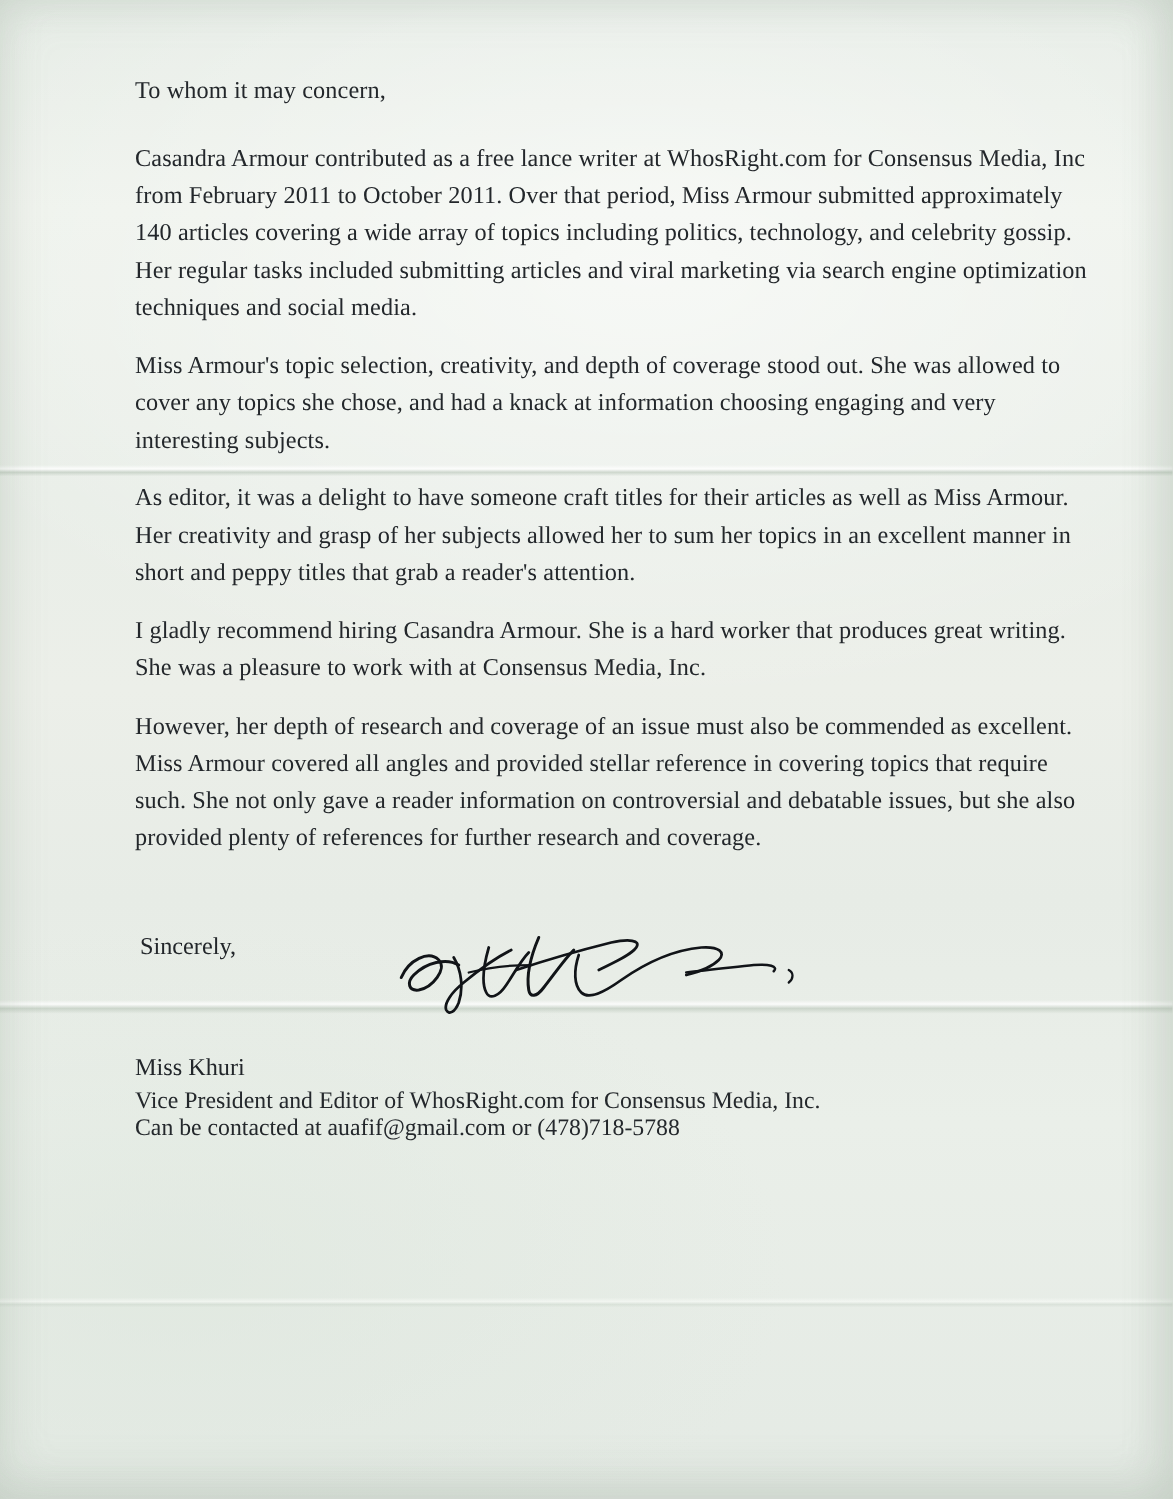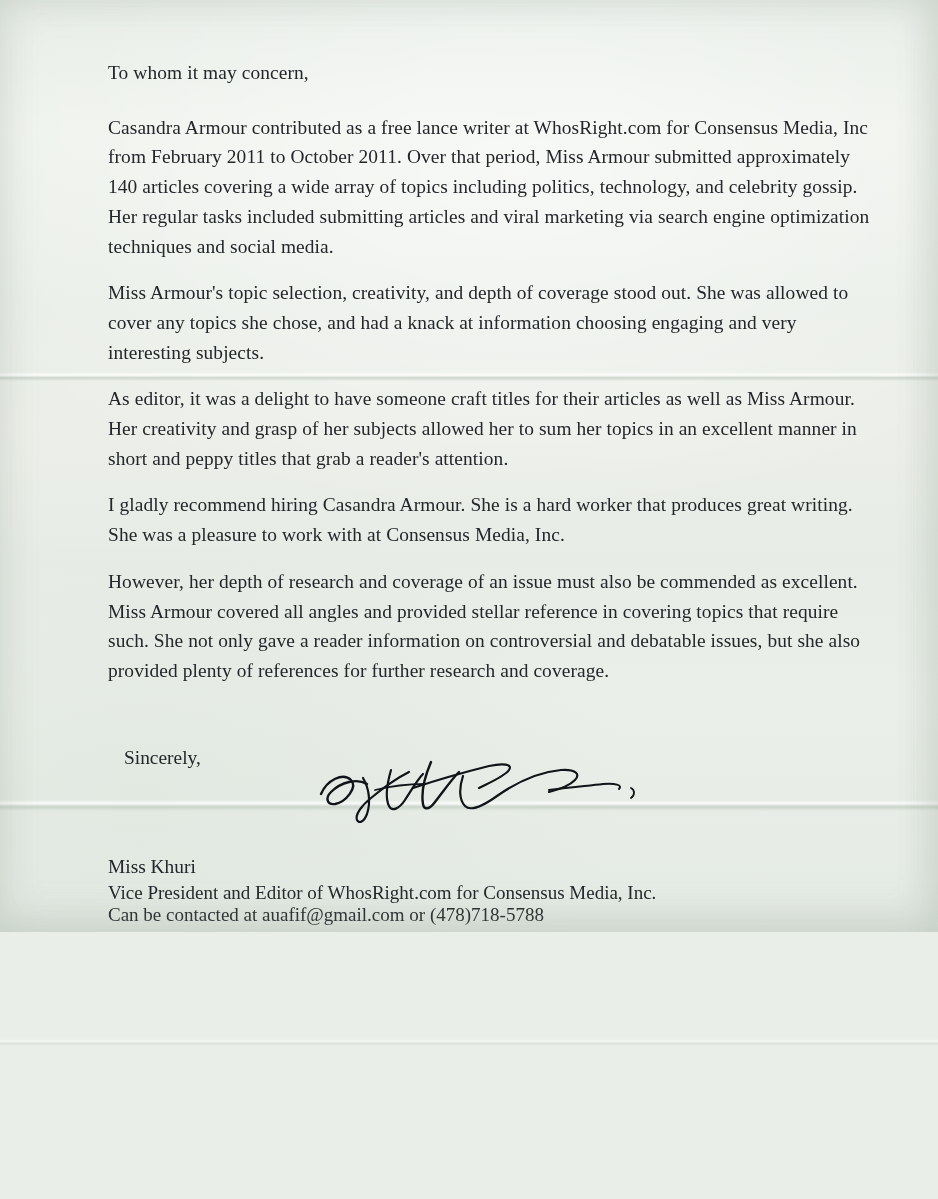--- a/index.html
+++ b/index.html
@@ -11,21 +11,21 @@
     height: 1199px;
     background: #e9eee8;
     font-family: "Liberation Serif", serif;
     overflow: hidden;
   }
 
   
   #sheet {
     position: relative;
     width: 938px;
-    height: 932px;
+    height: 1199px;
     background:
       radial-gradient(ellipse 900px 500px at 55% 18%, rgba(255,255,255,0.55), rgba(255,255,255,0) 70%),
       radial-gradient(ellipse 700px 400px at 15% 85%, rgba(222,231,222,0.65), rgba(255,255,255,0) 70%),
       linear-gradient(180deg, #e6ece6 0%, #eef2ec 14%, #e9eee8 33%, #ecefe9 46%, #e7ece6 60%, #eaefe9 75%, #e4eae4 100%);
     box-sizing: border-box;
   }
 
   
   .crease {
     position: absolute;
@@ -76,21 +76,21 @@
   }
   .salutation {
     margin-bottom: 25px;
   }
   .closing-block {
     margin-top: 58px;
   }
   .sincerely {
     font-size: 19.4px;
     line-height: 28px;
-    margin: 16px;
+    margin: 4px;
   }
 
   .sig-wrap {
     position: relative;
     height: 66px;
   }
   .signature {
     position: absolute;
     left: 205px;
     top: -34px;

